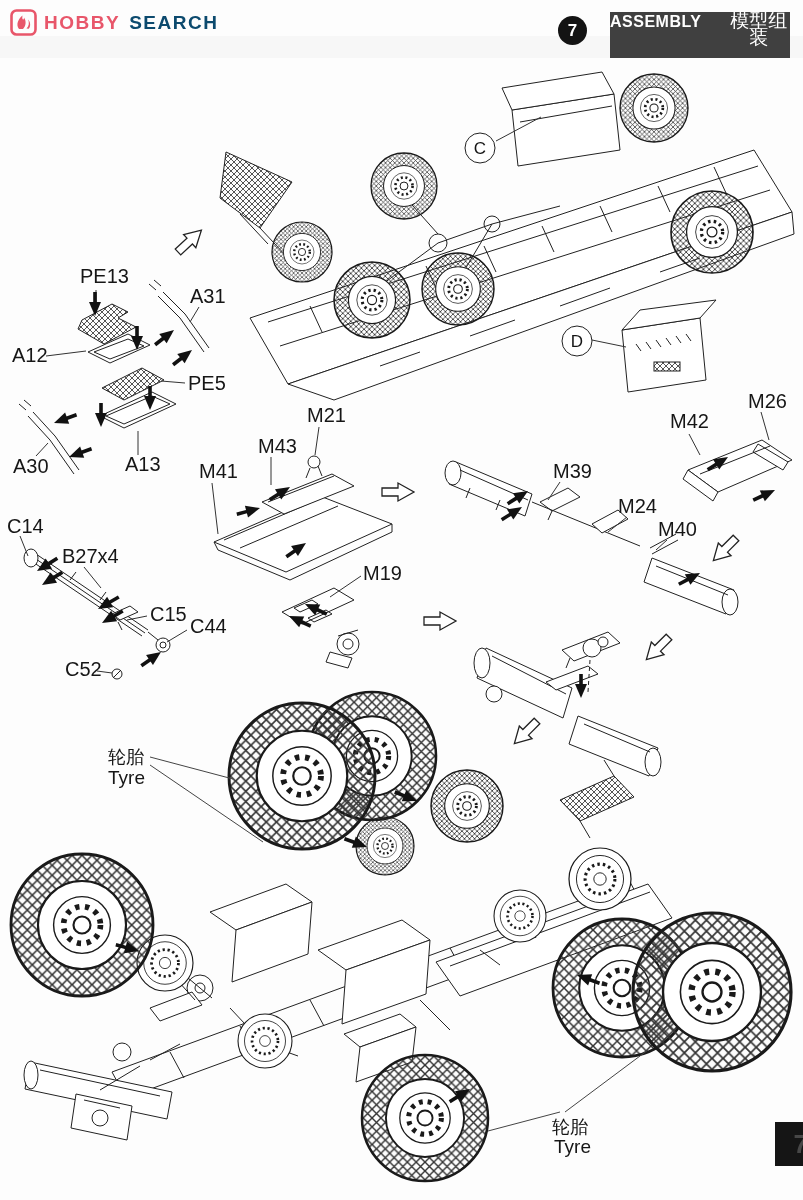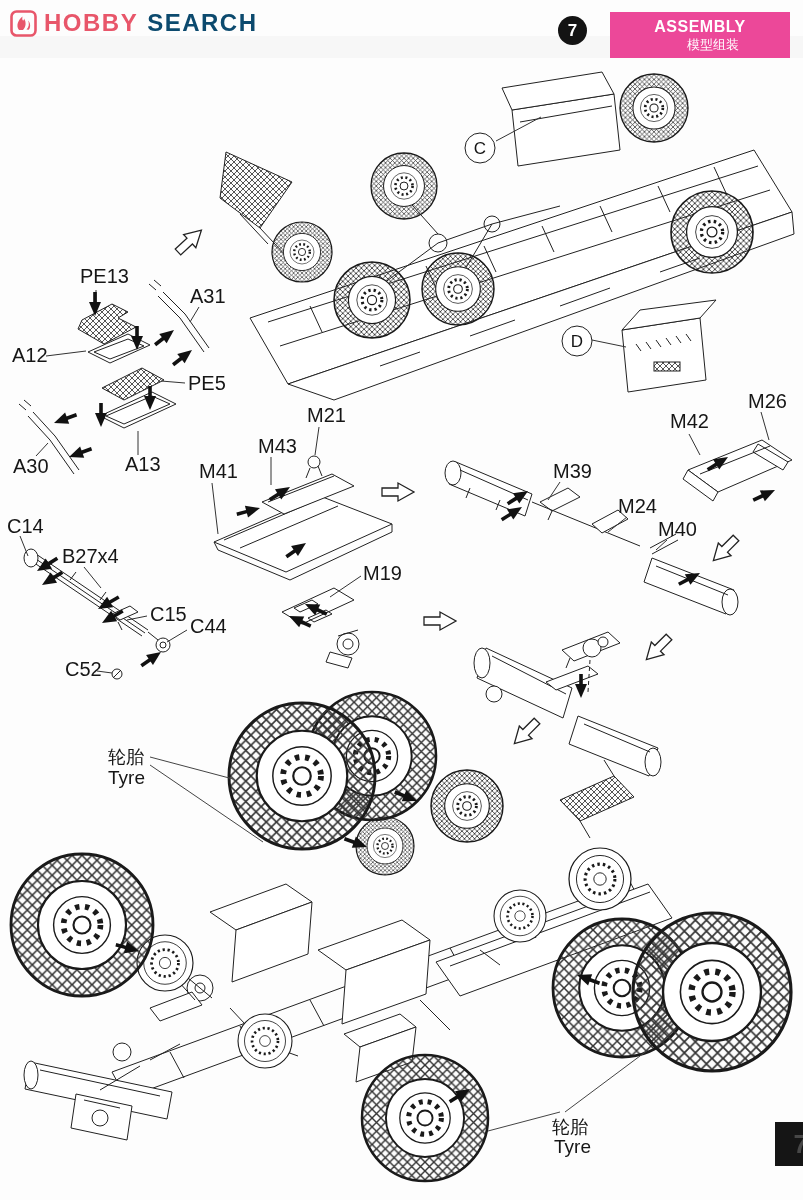--- a/index.html
+++ b/index.html
@@ -1,32 +1,32 @@
 <!DOCTYPE html>
 <html><head>
 <meta charset="utf-8">
 <style>
   html,body{margin:0;padding:0;background:#ffffff;}
   #page{position:relative;width:803px;height:1200px;background:#fdfdfd;overflow:hidden;
         font-family:"Liberation Sans", sans-serif;}
   .scan-band{position:absolute;left:0;top:36px;width:803px;height:22px;background:#f3f3f3;opacity:.55;}
   
   .logo{position:absolute;left:10px;top:9px;display:flex;align-items:center;gap:7px;}
-  .logo-text{font-size:24px;font-weight:700;letter-spacing:1.5px;display:flex;gap:9px;}
+  .logo-text{font-size:19px;font-weight:700;letter-spacing:1.5px;display:flex;gap:9px;}
   .brand-red{color:#e8566a;}
   .brand-gray{color:#0c4a6e;}
   
   .step-badge{position:absolute;left:558px;top:16px;width:29px;height:29px;border-radius:50%;
               background:#131313;color:#fff;font-size:17px;font-weight:700;
               display:flex;align-items:center;justify-content:center;}
   
-  .title-block{position:absolute;left:610px;top:12px;width:180px;height:46px;background:#ec4899;
-               color:#fff;text-align:center;display:flex;flex-direction:column;justify-content:center;}
+  .title-block{position:absolute;left:610px;top:12px;width:180px;height:46px;background:#404040;
+               color:#fff;text-align:center;display:flex;flex-direction:row;justify-content:center;}
   .title-en{font-size:16px;font-weight:700;letter-spacing:.5px;line-height:19px;}
-  .title-zh{font-size:13px;line-height:17px;margin-left:26px;}
+  .title-zh{font-size:19px;line-height:17px;margin-left:26px;}
   
   .corner-tab{position:absolute;left:775px;top:1122px;width:28px;height:44px;background:#151515;
               overflow:hidden;}
   .corner-tab span{position:absolute;right:-5px;top:7px;color:#474747;font-size:26px;font-weight:700;}
   svg text{fill:#161616;}
   .plabel{font-size:20px;}
   .callout{font-size:17px;}
   .zh{font-size:18px;}
   .en{font-size:19px;}
 </style>

